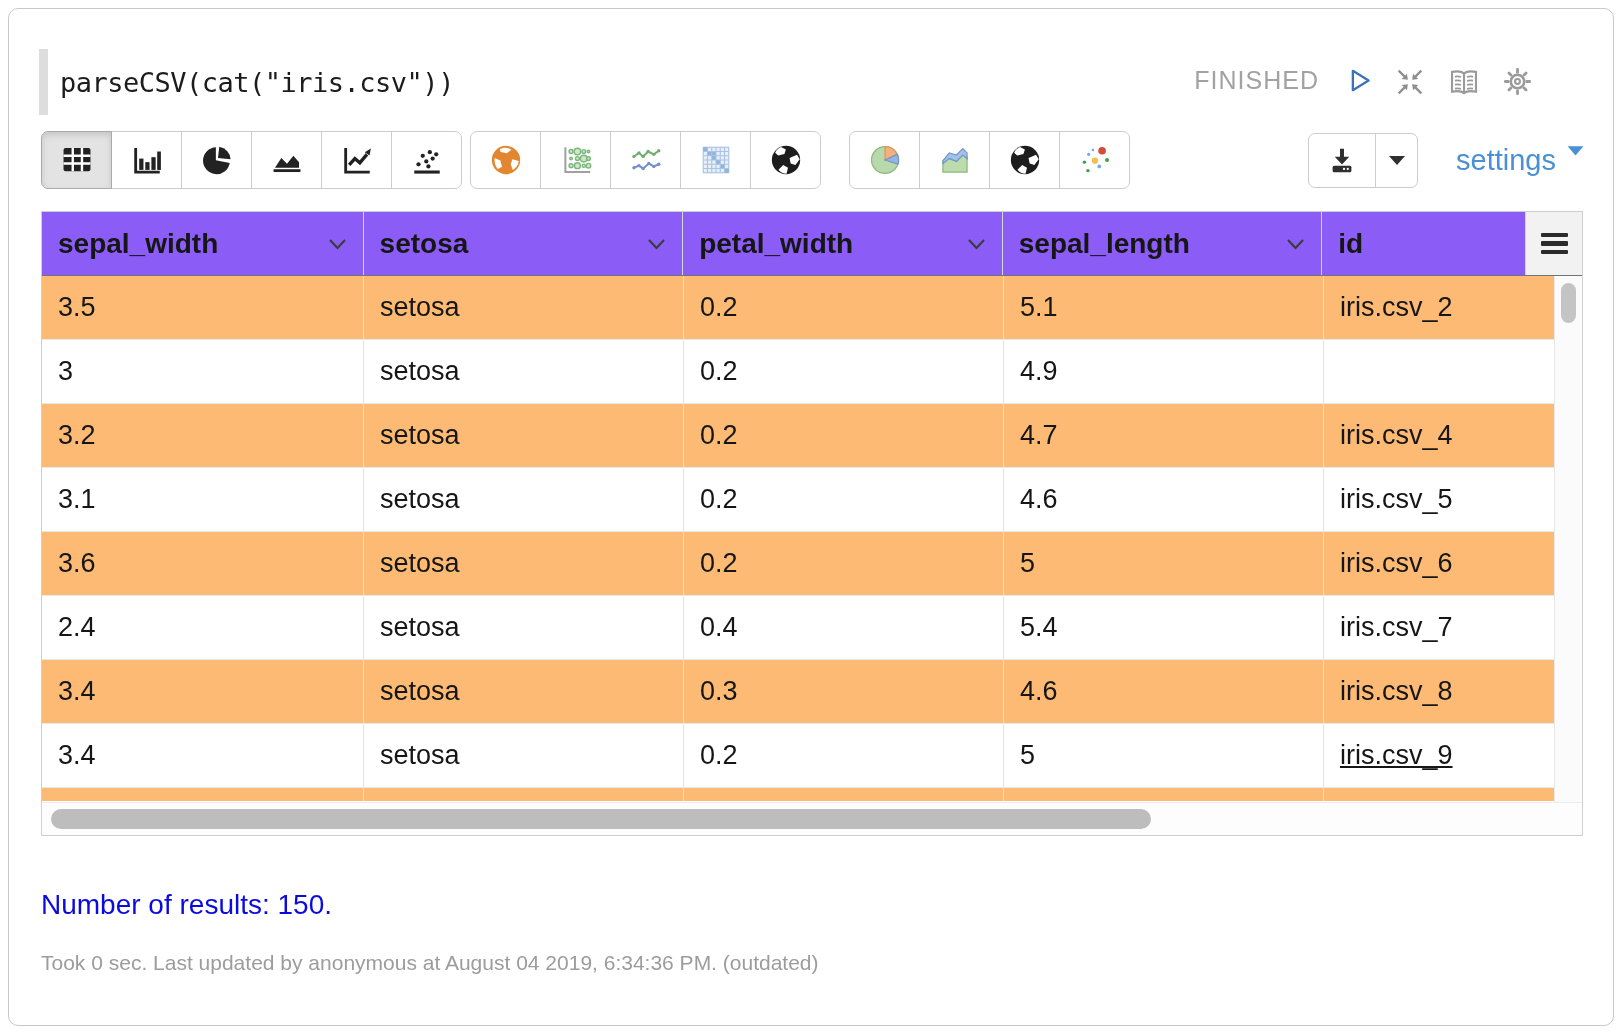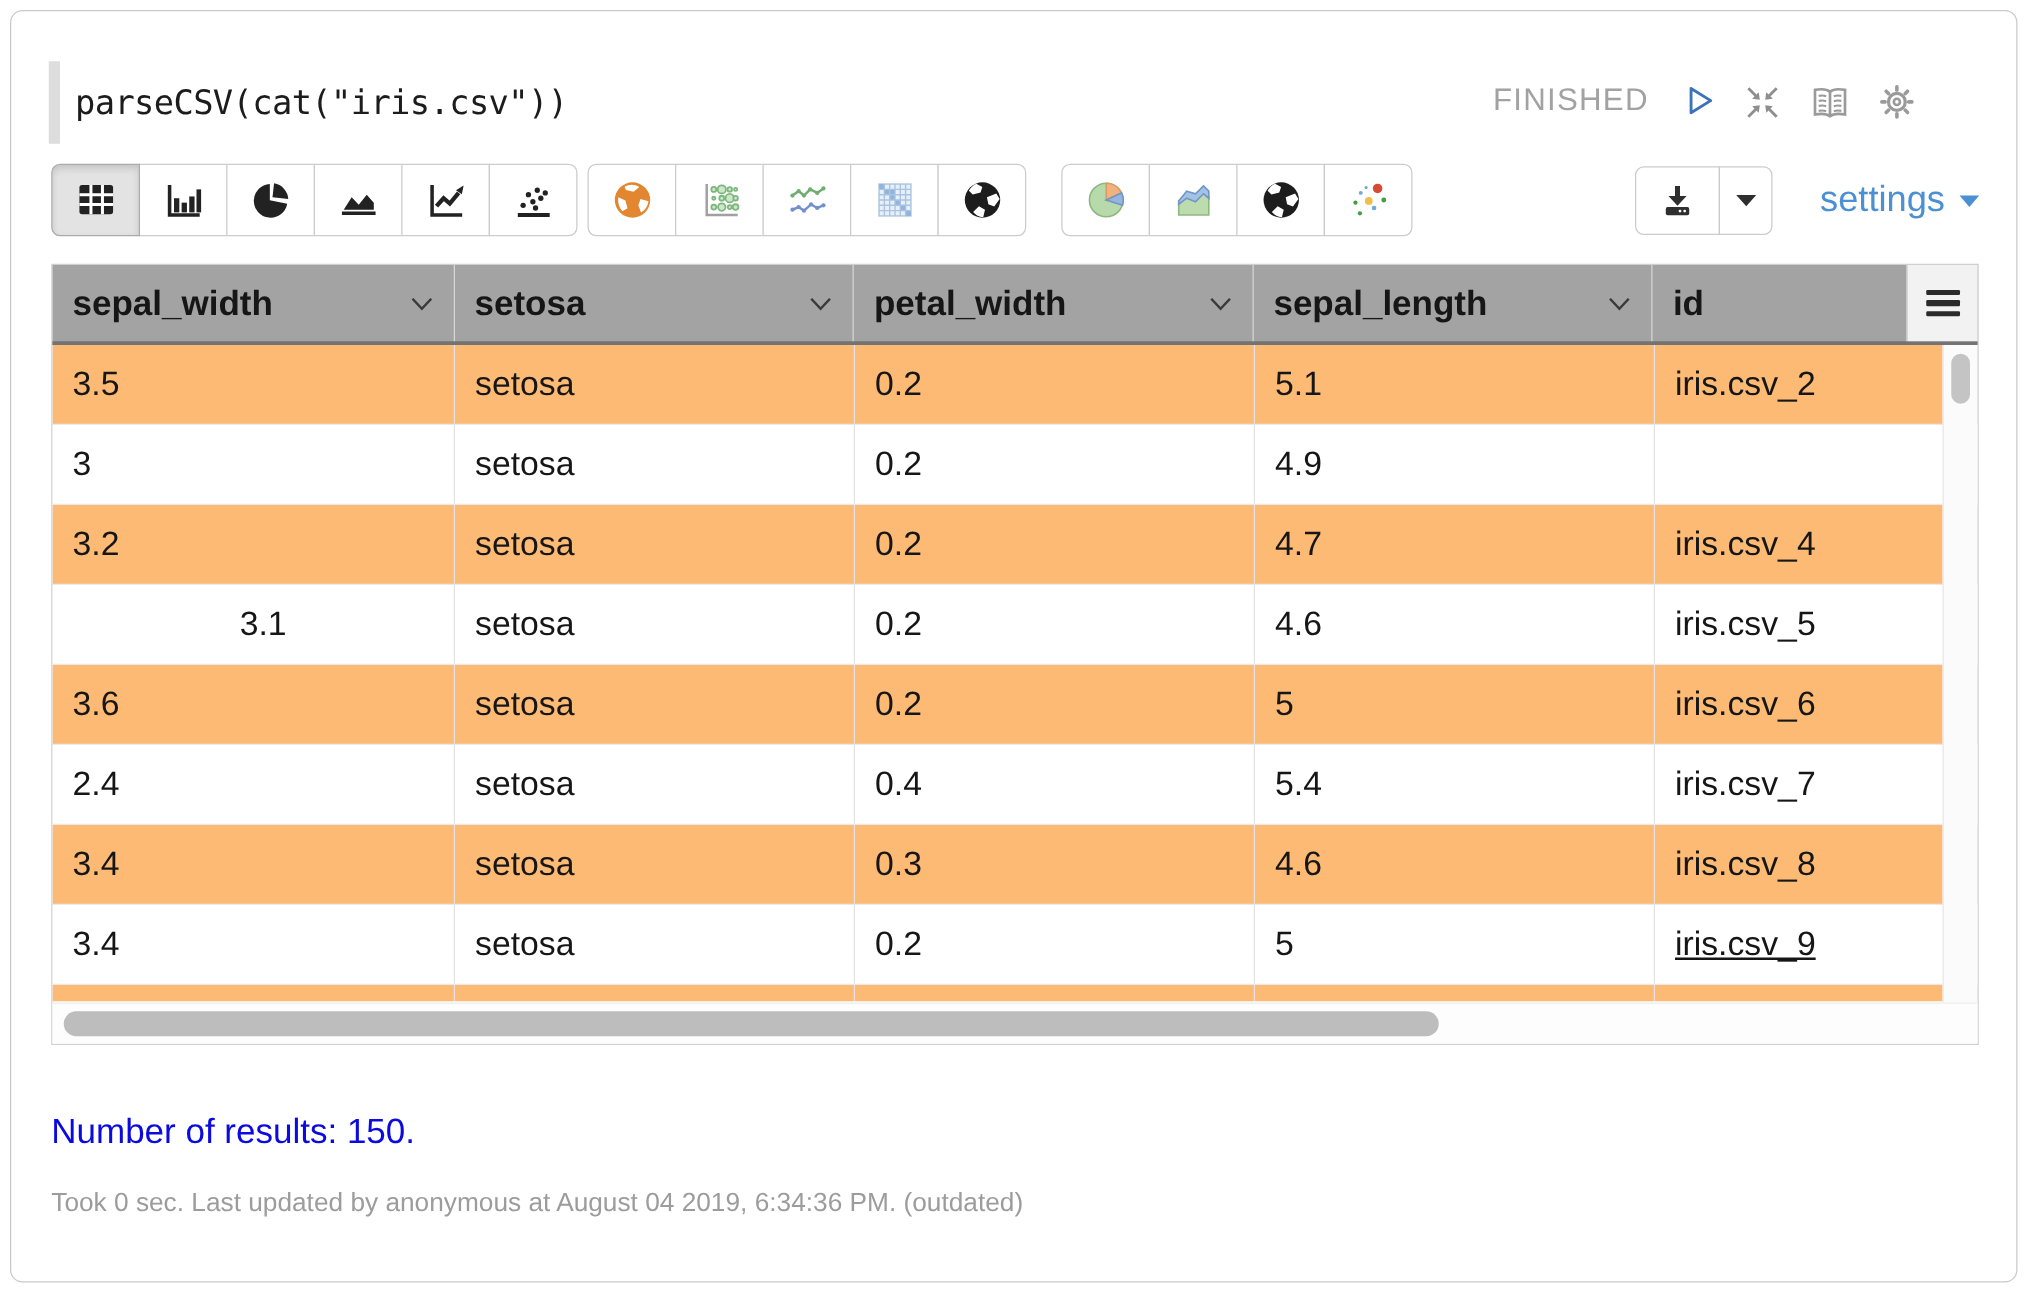--- a/index.html
+++ b/index.html
@@ -22,25 +22,25 @@
   .viz-btn{width:71px;height:58px;background:#fff;border:1px solid #ccc;margin-left:-1px;
     display:flex;align-items:center;justify-content:center;padding:0;cursor:pointer;position:relative;}
   .btn-group .viz-btn:first-child{border-top-left-radius:7px;border-bottom-left-radius:7px;margin-left:0;}
   .btn-group .viz-btn:last-child{border-top-right-radius:7px;border-bottom-right-radius:7px;}
   .viz-btn.selected{background:#e3e3e3;border-color:#aaa;box-shadow:inset 0 3px 6px rgba(0,0,0,.13);z-index:2;}
   .right-tools{margin-left:auto;display:flex;align-items:center;gap:38px;}
   .download-group{display:flex;}
   .dl-btn{height:55px;background:#fff;border:1px solid #ccc;display:flex;align-items:center;justify-content:center;cursor:pointer;padding:0;}
   .dl-btn.main{width:68px;border-radius:7px 0 0 7px;}
   .dl-btn.caret{width:43px;border-radius:0 7px 7px 0;margin-left:-1px;}
-  .settings-link{display:flex;align-items:center;gap:10px;color:#4a90d2;font-size:29px;cursor:pointer;text-decoration:none;}
+  .settings-link{display:flex;gap:10px;color:#4a90d2;font-size:29px;cursor:pointer;text-decoration:none;}
   
   .grid{position:absolute;left:32px;top:202px;width:1542px;border:1px solid #cfcfcf;background:#fff;box-sizing:border-box;}
   .grid *{box-sizing:border-box;}
-  .grid-header{display:flex;height:64px;background:#a3a3a3;border-bottom:3px solid #737373;}
+  .grid-header{display:flex;height:64px;background:#8b5cf6;border-bottom:1px solid #737373;}
   .hcell{display:flex;align-items:center;justify-content:space-between;padding:0 16px 0 16px;
     font-weight:bold;font-size:28px;color:#161616;border-right:1px solid #d6d6d6;overflow:hidden;white-space:nowrap;}
   .hcell:last-child{border-right:none;}
   .menu-cell{display:flex;align-items:center;justify-content:center;background:#f2f2f2;cursor:pointer;}
   .hamburger{display:flex;flex-direction:column;gap:4px;}
   .hamburger span{display:block;width:27px;height:4.5px;background:#2b2b2b;border-radius:1px;}
   .grid-body{position:relative;height:526px;overflow:hidden;}
   .grow{display:flex;height:64px;background:#fff;border-bottom:1px solid #e9e9e9;}
   .grow.striped{background:#fdba74;}
   .grow.partial{height:13px;border-bottom:none;overflow:hidden;}
@@ -397,21 +397,21 @@
           <div class="bcell" style="width: 320px;">4.9</div>
         </div>
         <div class="grow striped">
           <div class="bcell" style="width: 322px;">3.2</div>
           <div class="bcell" style="width: 320px;">setosa</div>
           <div class="bcell" style="width: 320px;">0.2</div>
           <div class="bcell" style="width: 320px;">4.7</div>
           <div class="bcell" style="width: 232px;">iris.csv_4</div>
         </div>
         <div class="grow">
-          <div class="bcell" style="width: 322px; text-align: center;">3.1</div>
+          <div class="bcell" style="width: 322px;">3.1</div>
           <div class="bcell" style="width: 320px;">setosa</div>
           <div class="bcell" style="width: 320px;">0.2</div>
           <div class="bcell" style="width: 320px;">4.6</div>
           <div class="bcell" style="width: 232px;">iris.csv_5</div>
         </div>
         <div class="grow striped">
           <div class="bcell" style="width: 322px;">3.6</div>
           <div class="bcell" style="width: 320px;">setosa</div>
           <div class="bcell" style="width: 320px;">0.2</div>
           <div class="bcell" style="width: 320px;">5</div>

